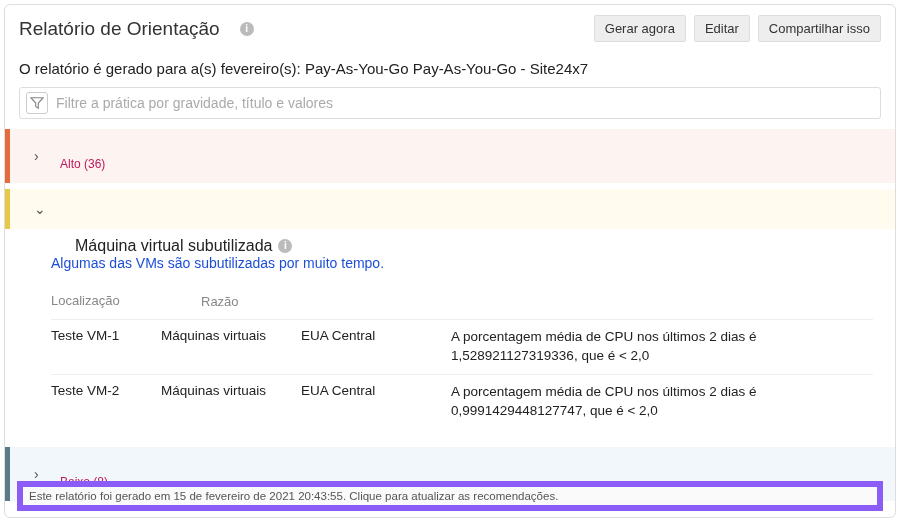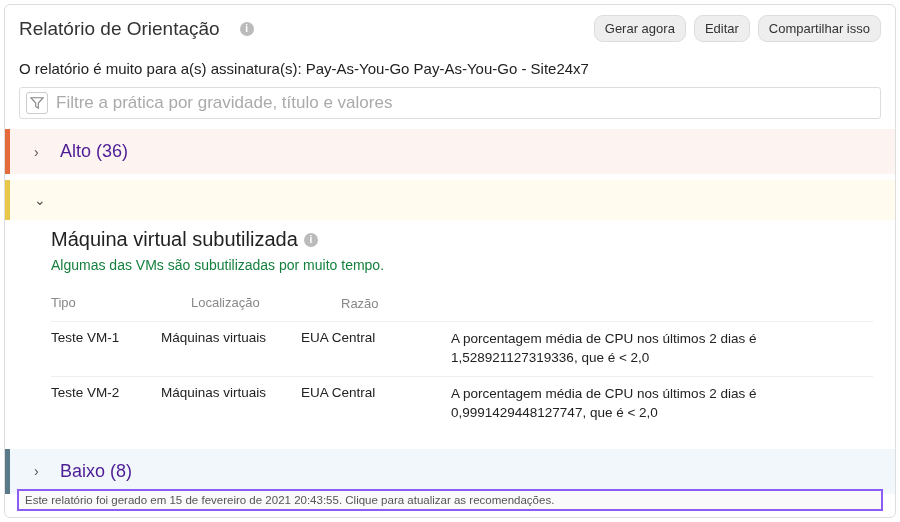--- a/index.html
+++ b/index.html
@@ -45,21 +45,21 @@
     font-weight: bold;
     display: inline-flex;
     align-items: center;
     justify-content: center;
     line-height: 1;
   }
   .actions { display: flex; gap: 8px; }
   .btn {
     background: #eee;
     border: 1px solid #ddd;
-    border-radius: 9px;
+    border-radius: 2px;
     padding: 5px 10px;
     font-size: 13px;
     color: #333;
     cursor: pointer;
   }
   .subscription-line {
     font-size: 15px;
     padding: 10px 14px 10px 14px;
     color: #222;
   }
@@ -75,21 +75,21 @@
     width: 22px; height: 22px;
     display: flex; align-items: center; justify-content: center;
     border: 1px solid #ccc;
     border-radius: 3px;
     margin-right: 8px;
     color: #888;
   }
   .filter-input {
     border: none;
     outline: none;
-    font-size: 17px;
+    font-size: 14px;
     color: #3b82f6;
     flex: 1;
   }
   .filter-input::placeholder { color: #aaa; }
   .severity-row {
     display: flex;
     align-items: center;
     padding: 12px 14px 12px 24px;
     position: relative;
     cursor: pointer;
@@ -109,37 +109,39 @@
     margin-top: 6px;
   }
   .chevron {
     margin-right: 14px;
     font-size: 14px;
     color: #555;
     width: 12px;
     display: inline-block;
   }
   .severity-label {
-    font-size: 18px;
-    color: #4c1d95;
+    font-size: 12px;
+    color: #be185d;
+    margin-top: 16px;
   }
   .practice-block {
     padding: 8px 14px 2px 46px;
   }
   .practice-title-row {
     display: flex; align-items: center; gap: 6px;
   }
   .practice-title {
-    font-size: 20px;
+    font-size: 16px;
     color: #222;
+    margin-left: 24px;
   }
   .practice-desc {
     font-size: 14px;
-    color: #15803d;
-    margin-top: 6px;
+    color: #1d4ed8;
+    margin-top: 0;
   }
   .vm-table {
     margin: 14px 0 10px 0;
     width: calc(100% - 8px);
   }
   .vm-row {
     display: flex;
     padding: 8px 0;
     border-top: 1px solid #eee;
     font-size: 13.5px;
@@ -153,21 +155,21 @@
   .col-type { width: 140px; padding-right: 10px; }
   .col-loc  { width: 150px; padding-right: 14px; }
   .col-reason { flex: 1; line-height: 1.4; }
   .footer-note {
     position: absolute;
     bottom: 6px;
     left: 12px;
     right: 12px;
     font-size: 11.5px;
     color: #555;
-    border: 2px solid #8b5cf6;
+    border: 6px solid #8b5cf6;
     background: #fafafa;
     padding: 3px 6px;
   }
 </style>
 </head>
 <body>
 
 <div class="container">
 
   <div class="header">
@@ -175,21 +177,21 @@
       <span class="page-title">Relatório de Orientação</span>
       <span class="info-icon">i</span>
     </div>
     <div class="actions">
       <button class="btn">Gerar agora</button>
       <button class="btn">Editar</button>
       <button class="btn">Compartilhar isso</button>
     </div>
   </div>
 
-  <div class="subscription-line">O relatório é muito para a(s) assinatura(s): Pay-As-You-Go Pay-As-You-Go - Site24x7</div>
+  <div class="subscription-line">O relatório é gerado para a(s) fevereiro(s): Pay-As-You-Go Pay-As-You-Go - Site24x7</div>
 
   <div class="filter-row">
     <div class="filter-icon">
       <svg width="14" height="14" viewBox="0 0 16 16" fill="none" stroke="#888" stroke-width="1.3">
         <path d="M1 2 L15 2 L9.5 8 L9.5 14 L6.5 12 L6.5 8 Z"></path>
       </svg>
     </div>
     <input class="filter-input" type="text" placeholder="Filtre a prática por gravidade, título e valores" style="">
   </div>
 
@@ -204,21 +206,20 @@
 
   <div class="practice-block">
     <div class="practice-title-row">
       <span class="practice-title">Máquina virtual subutilizada</span>
       <span class="info-icon">i</span>
     </div>
     <div class="practice-desc">Algumas das VMs são subutilizadas por muito tempo.</div>
 
     <div class="vm-table">
       <div class="vm-row header-row">
-        <div class="col-type">Tipo</div>
         <div class="col-loc">Localização</div>
         <div class="col-reason">Razão</div>
       </div>
       <div class="vm-row">
         <div class="col-name">Teste VM-1</div>
         <div class="col-type">Máquinas virtuais</div>
         <div class="col-loc">EUA Central</div>
         <div class="col-reason">A porcentagem média de CPU nos últimos 2 dias é 1,528921127319336, que é &lt; 2,0</div>
       </div>
       <div class="vm-row">

